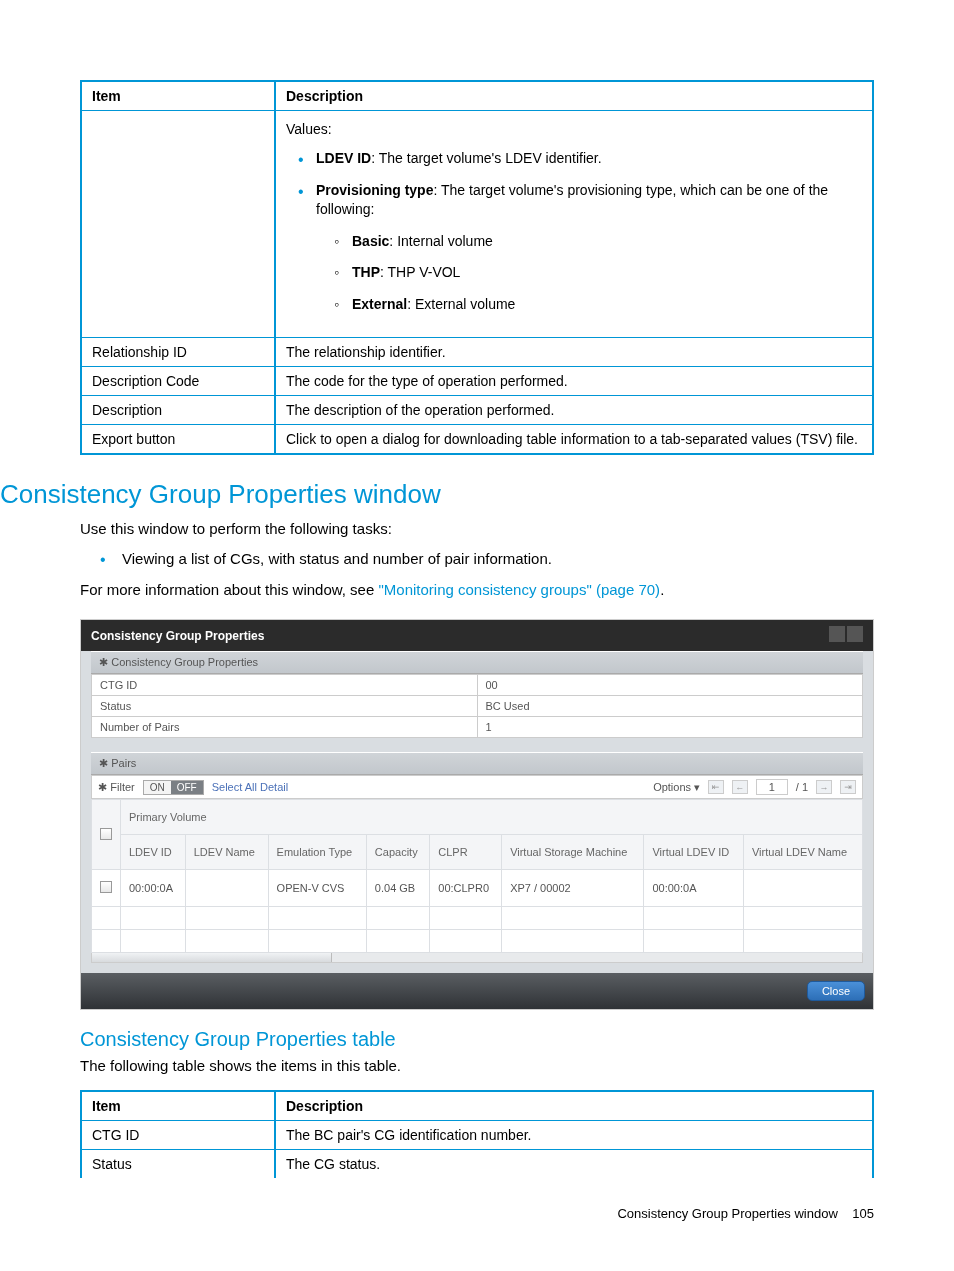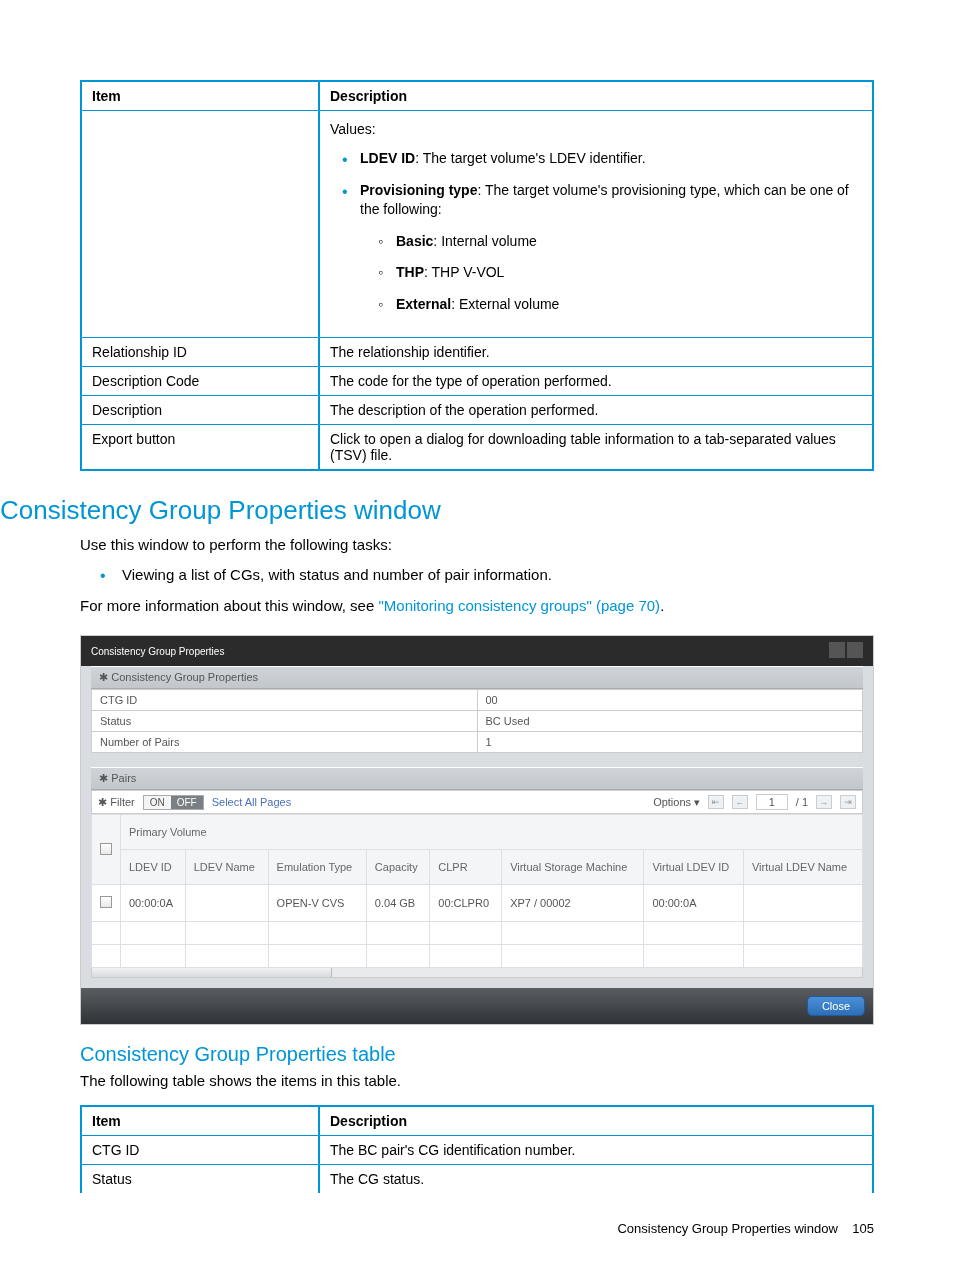--- a/index.html
+++ b/index.html
@@ -1,36 +1,36 @@
 <!DOCTYPE html>
 <html><head>
 <meta charset="utf-8">
 <style>
 *{box-sizing:border-box;margin:0;padding:0}
 body{font-family:Arial,Helvetica,sans-serif;background:#fff;color:#000;width:954px}
 .page{padding:80px 80px 40px 80px}
 .main-table{width:100%;border-collapse:collapse;border-top:2px solid #0096d6;border-bottom:2px solid #0096d6;border-left:2px solid #0096d6;border-right:2px solid #0096d6;margin-bottom:24px}
 .main-table th,.main-table td{border-top:1px solid #0096d6;border-bottom:1px solid #0096d6;border-left:2px solid #0096d6;padding:6px 10px;font-size:14px;text-align:left;vertical-align:top}
 .main-table th{font-weight:bold;font-size:14px}
-.main-table td:first-child,.main-table th:first-child{border-left:none;width:238px}
+.main-table td:first-child,.main-table th:first-child{border-left:none;width:194px}
 .desc-body{padding:4px 0}
 .desc-body ul.level1{list-style:none;margin:8px 0 0 12px}
 .desc-body ul.level1 > li{margin:12px 0;position:relative;padding-left:18px;font-size:14px;line-height:1.4}
 .desc-body ul.level1 > li::before{content:"•";color:#0096d6;position:absolute;left:0;font-size:16px}
 .desc-body ul.level2{list-style:none;margin:12px 0 0 18px}
 .desc-body ul.level2 > li{margin:12px 0;position:relative;padding-left:18px}
 .desc-body ul.level2 > li::before{content:"◦";position:absolute;left:0}
 h1.section-title{color:#0096d6;font-weight:normal;font-size:26px;margin:8px 0 8px -80px}
 .intro{font-size:15px;margin-bottom:8px;line-height:1.5}
 .bullet-list{list-style:none;margin:8px 0 8px 20px}
 .bullet-list li{position:relative;padding-left:22px;font-size:15px;margin:6px 0;line-height:1.5}
 .bullet-list li::before{content:"•";color:#0096d6;position:absolute;left:0;font-size:16px}
 .link{color:#0096d6}
 .screenshot{margin:18px 0;border:1px solid #ccc}
-.ss-title{background:#2b2b2b;color:#fff;padding:6px 10px;font-size:10px;font-weight:normal;display:flex;justify-content:space-between;align-items:center}
+.ss-title{background:#2b2b2b;color:#fff;padding:6px 10px;font-size:12px;font-weight:bold;display:flex;justify-content:space-between;align-items:center}
 .ss-title .icons span{display:inline-block;width:16px;height:16px;background:#555;margin-left:2px}
 .ss-body{background:#d9dde1;padding:0 10px 10px 10px;font-family:Verdana,Arial,sans-serif;font-size:11px;color:#555}
 .ss-panel-head{background:linear-gradient(#d0d4d8,#c2c7cc);padding:4px 8px;font-size:11px;color:#555;border-top:1px solid #fff;border-bottom:1px solid #aaa}
 .ss-summary{width:100%;border-collapse:collapse;background:#fff}
 .ss-summary td{border:1px solid #ccc;padding:4px 8px;font-size:11px;width:50%}
 .ss-pairs{margin-top:14px}
 .ss-filter{background:#fff;border:1px solid #ccc;padding:3px 6px;display:flex;align-items:center;gap:8px;font-size:11px}
 .toggle{display:inline-flex;border:1px solid #aaa}
 .toggle span{padding:1px 6px;font-size:10px}
 .toggle .on{background:#f4f4f4}
@@ -142,21 +142,21 @@
         </table>
 
 <div class="ss-pairs">
 <div class="ss-panel-head">✱ Pairs</div>
 <div class="ss-filter">
 <span>✱ Filter</span>
 <span class="toggle">
               <span class="on">ON</span>
               <span class="off">OFF</span>
             </span>
-<span class="sel-all">Select All Pages</span>
+<span class="sel-all">Select All Detail</span>
 <span class="spacer"></span>
 <span>Options ▾</span>
 <span class="navbtn">⇤</span>
 <span class="navbtn">←</span>
 <span class="pagebox">1</span>
 <span>/ 1</span>
 <span class="navbtn">→</span>
 <span class="navbtn">⇥</span>
 </div>
 <table class="ss-grid">

